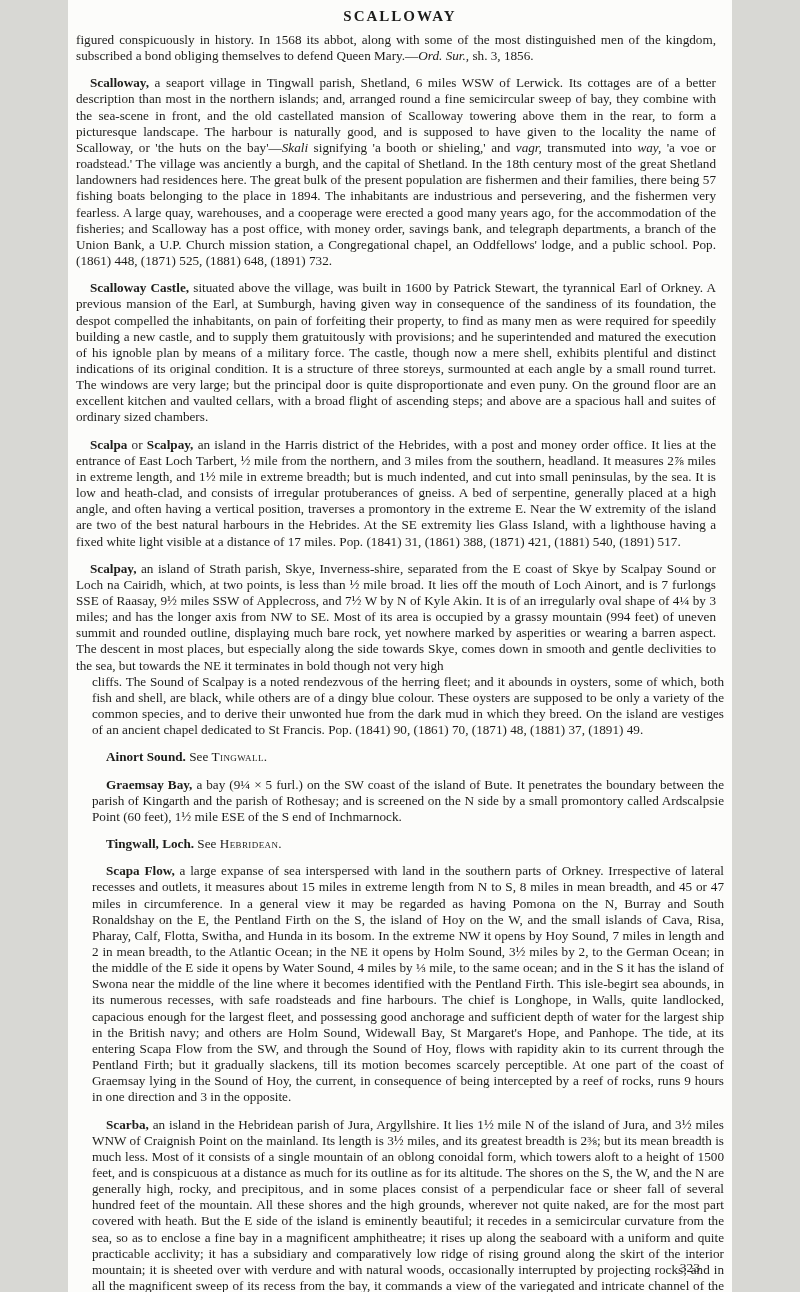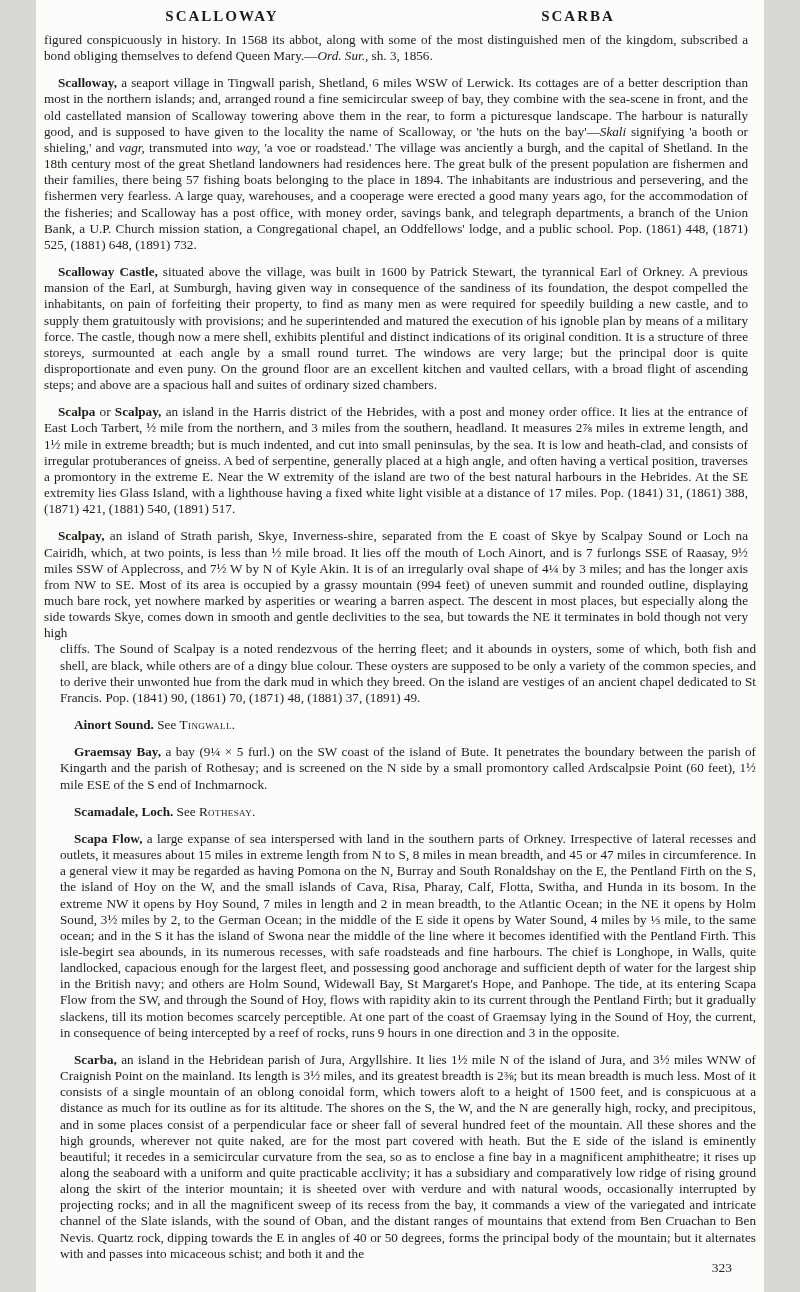--- a/index.html
+++ b/index.html
@@ -1,17 +1,17 @@
 <!DOCTYPE html>
 <html lang="en"><head>
 <meta charset="utf-8">
 <style>
   html, body { margin: 0; padding: 0; background: #d8d8d4; }
   .page {
-    width: 728px;
+    width: 664px;
     height: 1292px;
     margin: 0 auto;
     background: #fcfcfa;
     color: #1d1d1b;
     font-family: "Liberation Serif", serif;
     position: relative;
     box-sizing: border-box;
     padding: 8px 8px 0 8px;
     overflow: hidden;
   }
@@ -47,34 +47,33 @@
     font-size: 13.5px;
     text-align: center;
   }
 </style>
 </head>
 <body>
 
 <div class="page">
   <div class="running-heads">
     <div class="running-head">SCALLOWAY</div>
-    <div class="running-head">SCARBA</div>
   </div>
   <div class="columns">
     <div class="column left">
         <p class="para"><span>figured conspicuously in history.  In 1568 its abbot, along with some of the most distinguished men of the kingdom, subscribed a bond obliging themselves to defend Queen Mary.—</span><span class="i">Ord. Sur.,</span><span> sh. 3, 1856.</span></p>
         <p class="para indent"><span class="b">Scalloway,</span><span> a seaport village in Tingwall parish, Shetland, 6 miles WSW of Lerwick.  Its cottages are of a better description than most in the northern islands; and, arranged round a fine semicircular sweep of bay, they combine with the sea-scene in front, and the old castellated mansion of Scalloway towering above them in the rear, to form a picturesque landscape.  The harbour is naturally good, and is supposed to have given to the locality the name of Scalloway, or 'the huts on the bay'—</span><span class="i">Skali</span><span> signifying 'a booth or shieling,' and </span><span class="i">vagr,</span><span> transmuted into </span><span class="i">way,</span><span> 'a voe or roadstead.'  The village was anciently a burgh, and the capital of Shetland.  In the 18th century most of the great Shetland landowners had residences here.  The great bulk of the present population are fishermen and their families, there being 57 fishing boats belonging to the place in 1894.  The inhabitants are industrious and persevering, and the fishermen very fearless.  A large quay, warehouses, and a cooperage were erected a good many years ago, for the accommodation of the fisheries; and Scalloway has a post office, with money order, savings bank, and telegraph departments, a branch of the Union Bank, a U.P. Church mission station, a Congregational chapel, an Oddfellows' lodge, and a public school.  Pop. (1861) 448, (1871) 525, (1881) 648, (1891) 732.</span></p>
         <p class="para indent"><span class="b">Scalloway Castle,</span><span> situated above the village, was built in 1600 by Patrick Stewart, the tyrannical Earl of Orkney.  A previous mansion of the Earl, at Sumburgh, having given way in consequence of the sandiness of its foundation, the despot compelled the inhabitants, on pain of forfeiting their property, to find as many men as were required for speedily building a new castle, and to supply them gratuitously with provisions; and he superintended and matured the execution of his ignoble plan by means of a military force.  The castle, though now a mere shell, exhibits plentiful and distinct indications of its original condition.  It is a structure of three storeys, surmounted at each angle by a small round turret.  The windows are very large; but the principal door is quite disproportionate and even puny.  On the ground floor are an excellent kitchen and vaulted cellars, with a broad flight of ascending steps; and above are a spacious hall and suites of ordinary sized chambers.</span></p>
         <p class="para indent"><span class="b">Scalpa</span><span> or </span><span class="b">Scalpay,</span><span> an island in the Harris district of the Hebrides, with a post and money order office.  It lies at the entrance of East Loch Tarbert, ½ mile from the northern, and 3 miles from the southern, headland.  It measures 2⅞ miles in extreme length, and 1½ mile in extreme breadth; but is much indented, and cut into small peninsulas, by the sea.  It is low and heath-clad, and consists of irregular protuberances of gneiss.  A bed of serpentine, generally placed at a high angle, and often having a vertical position, traverses a promontory in the extreme E.  Near the W extremity of the island are two of the best natural harbours in the Hebrides.  At the SE extremity lies Glass Island, with a lighthouse having a fixed white light visible at a distance of 17 miles.  Pop. (1841) 31, (1861) 388, (1871) 421, (1881) 540, (1891) 517.</span></p>
         <p class="para indent"><span class="b">Scalpay,</span><span> an island of Strath parish, Skye, Inverness-shire, separated from the E coast of Skye by Scalpay Sound or Loch na Cairidh, which, at two points, is less than ½ mile broad.  It lies off the mouth of Loch Ainort, and is 7 furlongs SSE of Raasay, 9½ miles SSW of Applecross, and 7½ W by N of Kyle Akin.  It is of an irregularly oval shape of 4¼ by 3 miles; and has the longer axis from NW to SE.  Most of its area is occupied by a grassy mountain (994 feet) of uneven summit and rounded outline, displaying much bare rock, yet nowhere marked by asperities or wearing a barren aspect.  The descent in most places, but especially along the side towards Skye, comes down in smooth and gentle declivities to the sea, but towards the NE it terminates in bold though not very high</span></p>
       </div>
     <div class="divider"></div>
     <div class="column right">
         <p class="para"><span>cliffs.  The Sound of Scalpay is a noted rendezvous of the herring fleet; and it abounds in oysters, some of which, both fish and shell, are black, while others are of a dingy blue colour.  These oysters are supposed to be only a variety of the common species, and to derive their unwonted hue from the dark mud in which they breed.  On the island are vestiges of an ancient chapel dedicated to St Francis.  Pop. (1841) 90, (1861) 70, (1871) 48, (1881) 37, (1891) 49.</span></p>
         <p class="para indent"><span class="b">Ainort Sound.</span><span>  See </span><span class="sc">Tingwall.</span></p>
         <p class="para indent"><span class="b">Graemsay Bay,</span><span> a bay (9¼ × 5 furl.) on the SW coast of the island of Bute.  It penetrates the boundary between the parish of Kingarth and the parish of Rothesay; and is screened on the N side by a small promontory called Ardscalpsie Point (60 feet), 1½ mile ESE of the S end of Inchmarnock.</span></p>
-        <p class="para indent"><span class="b">Scamadale, Loch.</span><span>  See </span><span class="sc">Rothesay.</span></p>
+        <p class="para indent"><span class="b">Tingwall, Loch.</span><span>  See </span><span class="sc">Hebridean.</span></p>
         <p class="para indent"><span class="b">Scapa Flow,</span><span> a large expanse of sea interspersed with land in the southern parts of Orkney.  Irrespective of lateral recesses and outlets, it measures about 15 miles in extreme length from N to S, 8 miles in mean breadth, and 45 or 47 miles in circumference.  In a general view it may be regarded as having Pomona on the N, Burray and South Ronaldshay on the E, the Pentland Firth on the S, the island of Hoy on the W, and the small islands of Cava, Risa, Pharay, Calf, Flotta, Switha, and Hunda in its bosom.  In the extreme NW it opens by Hoy Sound, 7 miles in length and 2 in mean breadth, to the Atlantic Ocean; in the NE it opens by Holm Sound, 3½ miles by 2, to the German Ocean; in the middle of the E side it opens by Water Sound, 4 miles by ⅓ mile, to the same ocean; and in the S it has the island of Swona near the middle of the line where it becomes identified with the Pentland Firth.  This isle-begirt sea abounds, in its numerous recesses, with safe roadsteads and fine harbours.  The chief is Longhope, in Walls, quite landlocked, capacious enough for the largest fleet, and possessing good anchorage and sufficient depth of water for the largest ship in the British navy; and others are Holm Sound, Widewall Bay, St Margaret's Hope, and Panhope.  The tide, at its entering Scapa Flow from the SW, and through the Sound of Hoy, flows with rapidity akin to its current through the Pentland Firth; but it gradually slackens, till its motion becomes scarcely perceptible.  At one part of the coast of Graemsay lying in the Sound of Hoy, the current, in consequence of being intercepted by a reef of rocks, runs 9 hours in one direction and 3 in the opposite.</span></p>
         <p class="para indent"><span class="b">Scarba,</span><span> an island in the Hebridean parish of Jura, Argyllshire.  It lies 1½ mile N of the island of Jura, and 3½ miles WNW of Craignish Point on the mainland.  Its length is 3½ miles, and its greatest breadth is 2⅜; but its mean breadth is much less.  Most of it consists of a single mountain of an oblong conoidal form, which towers aloft to a height of 1500 feet, and is conspicuous at a distance as much for its outline as for its altitude.  The shores on the S, the W, and the N are generally high, rocky, and precipitous, and in some places consist of a perpendicular face or sheer fall of several hundred feet of the mountain.  All these shores and the high grounds, wherever not quite naked, are for the most part covered with heath.  But the E side of the island is eminently beautiful; it recedes in a semicircular curvature from the sea, so as to enclose a fine bay in a magnificent amphitheatre; it rises up along the seaboard with a uniform and quite practicable acclivity; it has a subsidiary and comparatively low ridge of rising ground along the skirt of the interior mountain; it is sheeted over with verdure and with natural woods, occasionally interrupted by projecting rocks; and in all the magnificent sweep of its recess from the bay, it commands a view of the variegated and intricate channel of the Slate islands, with the sound of Oban, and the distant ranges of mountains that extend from Ben Cruachan to Ben Nevis.  Quartz rock, dipping towards the E in angles of 40 or 50 degrees, forms the principal body of the mountain; but it alternates with and passes into micaceous schist; and both it and the</span></p>
       </div>
   </div>
   <div class="page-number">323</div>
 </div>
 
 </body></html>

